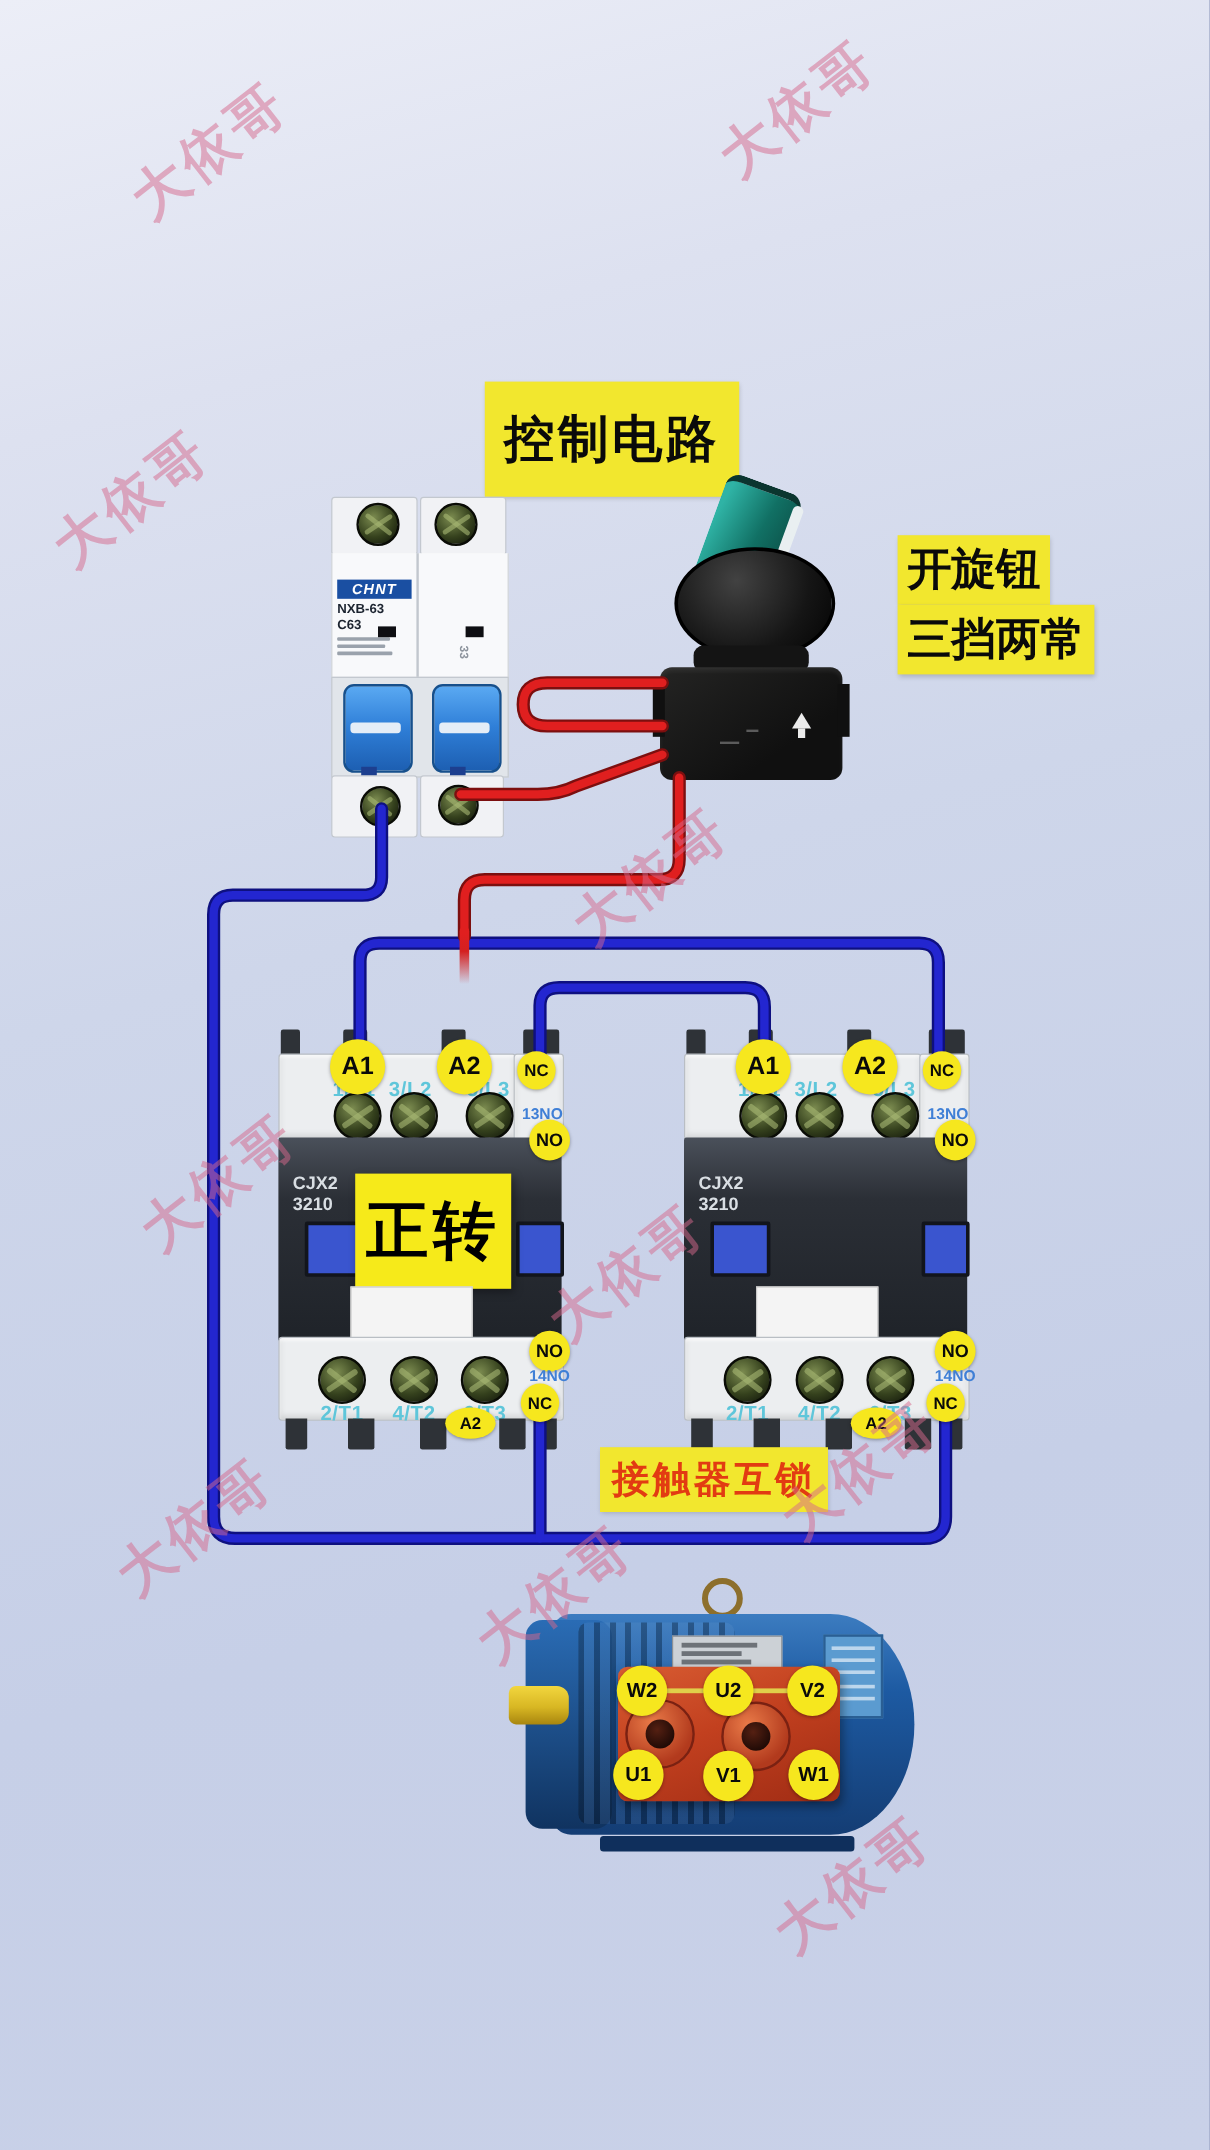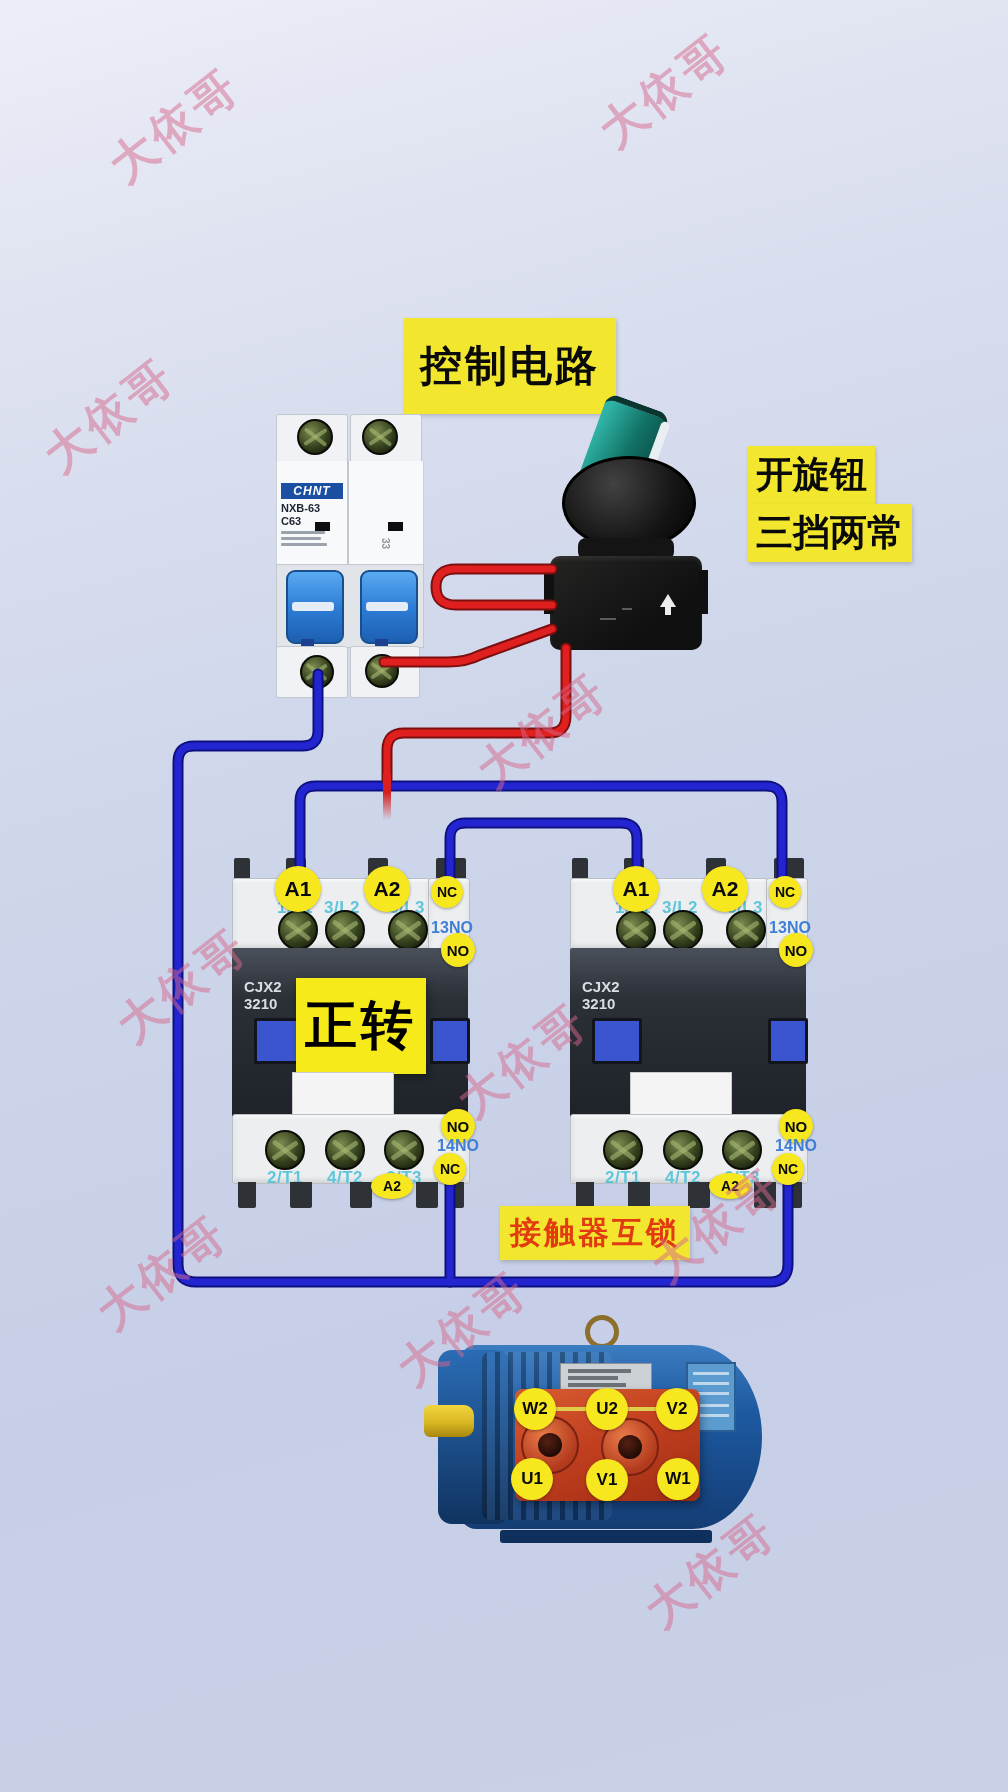--- a/index.html
+++ b/index.html
@@ -71,21 +71,21 @@
   .cname{position:absolute;left:64px;top:120px;width:130px;height:96px;background:#f6ea1a;
     display:flex;align-items:center;justify-content:center;font-size:52px;font-weight:900;color:#000;
     letter-spacing:4px;box-shadow:2px 3px 7px rgba(0,0,0,.35);}
   .bluewin{position:absolute;background:#3a55cf;border:3px solid #12151c;border-radius:2px;}
   .wlabel{position:absolute;left:60px;top:214px;width:100px;height:42px;background:#f4f4f4;border:1px solid #c9c9c9;}
   
   .badgegrp{position:absolute;top:0;z-index:6;}
   .badge{position:absolute;transform:translate(-50%,-50%);background:#f6e71e;color:#0a0a0a;
     font-weight:900;display:flex;align-items:center;justify-content:center;border-radius:50%;
     box-shadow:0 1px 3px rgba(0,0,0,.35);}
-  .bluetext{position:absolute;transform:translate(-50%,-50%);color:#3f7fd6;font-size:16px;font-weight:800;}
+  .bluetext{position:absolute;transform:translate(-50%,-50%);color:#3f7fd6;font-size:13px;font-weight:800;}
   
   .motor{left:420px;top:1312px;width:352px;height:236px;}
   .mring{position:absolute;left:165px;top:3px;width:24px;height:24px;border:5px solid #8d6f2c;border-radius:50%;}
   .mbody{position:absolute;left:40px;top:33px;width:302px;height:184px;
     background:linear-gradient(#3c7cc0 0%,#1d5aa2 35%,#143d74 100%);
     border-radius:16px 70px 70px 16px / 16px 92px 92px 16px;}
   .mcap{position:absolute;left:18px;top:38px;width:72px;height:174px;background:linear-gradient(#2a6cb5,#103360);border-radius:14px;}
   .mfins{position:absolute;left:62px;top:40px;width:130px;height:168px;
     background:repeating-linear-gradient(90deg,rgba(0,0,0,.28) 0 5px,rgba(255,255,255,.05) 5px 13px);border-radius:8px;}
   .mshaft{position:absolute;left:4px;top:93px;width:50px;height:32px;border-radius:6px 10px 10px 6px;

